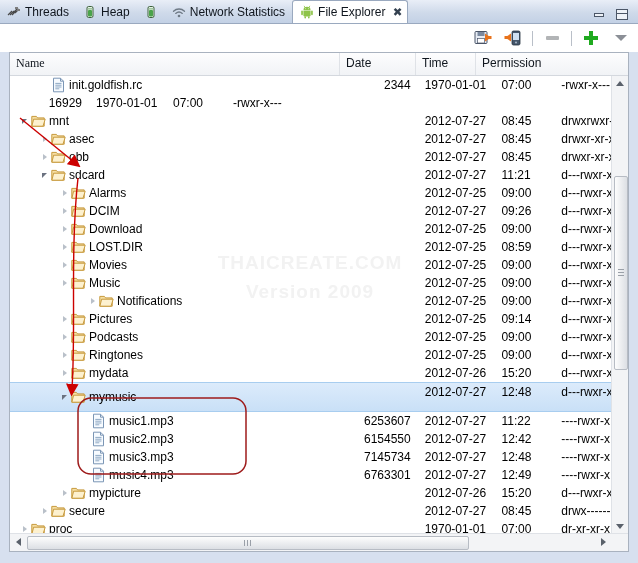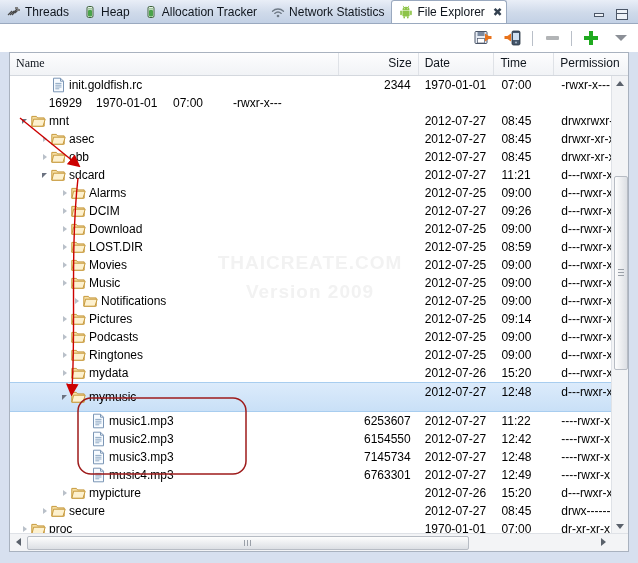--- a/index.html
+++ b/index.html
@@ -179,21 +179,20 @@
     </div>
 
     <div class="tab">
       <span class="ic">
         <svg width="14" height="14" viewBox="0 0 14 14">
           <rect x="4" y="1.5" width="6" height="11" rx="1.6" fill="#e8efe6" stroke="#3c633c" stroke-width="1"></rect>
           <rect x="5" y="5" width="4" height="6.6" rx="1" fill="#4aa34a"></rect>
           <rect x="5" y="3" width="4" height="1.6" fill="#9ec89e"></rect>
         </svg>
       </span>
-      <span class="tlabel">Allocation Tracker</span>
     </div>
 
     <div class="tab">
       <span class="ic">
         <svg width="14" height="14" viewBox="0 0 14 14">
           <g fill="none" stroke="#6f7a86" stroke-width="1.3" stroke-linecap="round">
             <path d="M1.5 6.2a8 8 0 0 1 11 0"></path>
             <path d="M3.7 8.4a5 5 0 0 1 6.6 0"></path>
           </g>
           <circle cx="7" cy="11" r="1.3" fill="#6f7a86"></circle>
@@ -260,21 +259,20 @@
     </div>
     <div class="tbtn">
       <div class="chev"></div>
     </div>
   </div>
 
   <div class="panel">
 
     <div class="hdr">
       <div class="hcell" style="width:330px;font-family:Liberation Serif, serif;">Name</div>
-      <div class="hcell r" style="width:80px;">Size</div>
       <div class="hcell" style="width:76px;">Date</div>
       <div class="hcell" style="width:60px;">Time</div>
       <div class="hcell" style="width:74px;border-right:none;">Permission</div>
     </div>
 
     <div class="grid" id="grid">
         <div class="row">
           <div class="c-name" style="padding-left: 30px;">
             <span class="twisty "></span>
             <span class="nameicon"><svg width="15" height="16" viewBox="0 0 15 16">
@@ -434,21 +432,21 @@
                 <path d="M2.6 6.2h11.6l-2.2 7.0H0.9z" fill="#fdf1cf" stroke="#c79a3d" stroke-width="1"></path>
               </svg></span>
             <span class="nametext">Music</span>
           </div>
           <div class="c-size"></div>
           <div class="c-date">2012-07-25</div>
           <div class="c-time">09:00</div>
           <div class="c-perm">d---rwxr-x</div>
         </div>
         <div class="row">
-          <div class="c-name" style="padding-left: 62px;">
+          <div class="c-name" style="padding-left: 78px;">
             <span class="twisty closed"></span>
             <span class="nameicon"><svg width="15" height="16" viewBox="0 0 15 16">
                 <path d="M0.8 3.4h4.6l1.2 1.5h6.6v8.3H0.8z" fill="#f6dfa4" stroke="#c79a3d" stroke-width="1"></path>
                 <path d="M2.6 6.2h11.6l-2.2 7.0H0.9z" fill="#fdf1cf" stroke="#c79a3d" stroke-width="1"></path>
               </svg></span>
             <span class="nametext">Notifications</span>
           </div>
           <div class="c-size"></div>
           <div class="c-date">2012-07-25</div>
           <div class="c-time">09:00</div>

